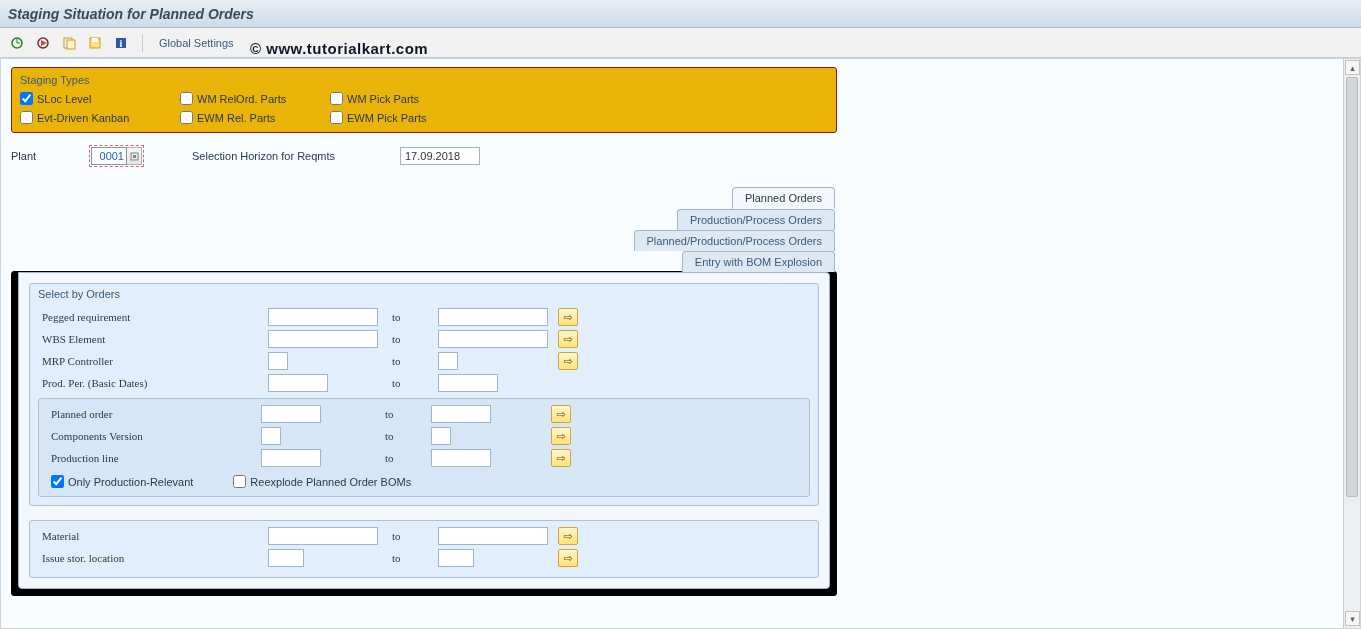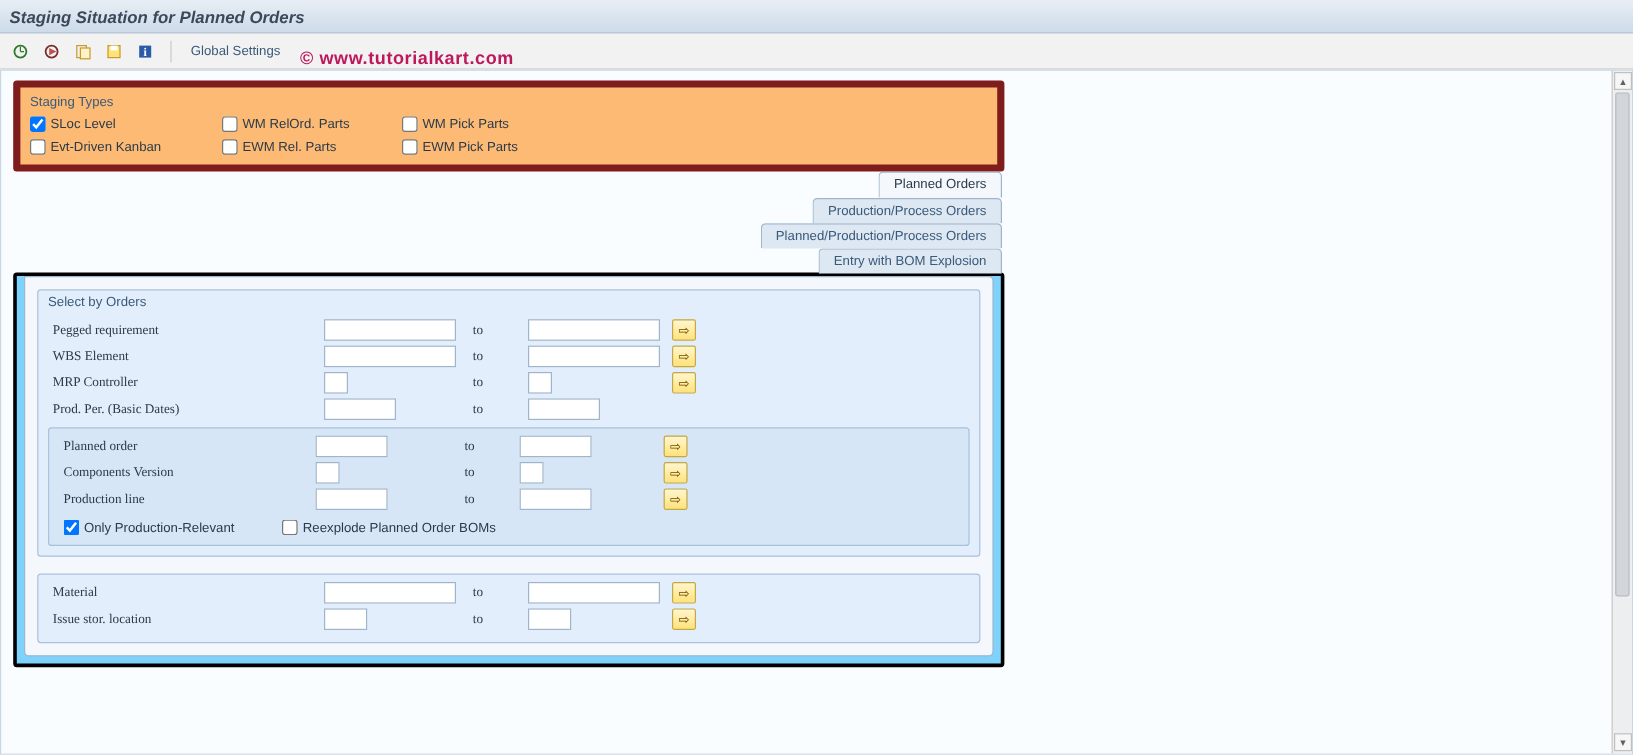--- a/index.html
+++ b/index.html
@@ -41,21 +41,21 @@
   .tb-sep {
     width: 1px; height: 18px; background: #c9c9c9; margin: 0 6px;
   }
   .tb-text {
     color: #3a5a7a; cursor: pointer; padding: 4px 6px;
   }
   .watermark {
     position: absolute;
     top: 40px; left: 250px;
     font-size: 15px;
-    color: #be185d;
+    color: #0f172a;
     font-weight: bold;
     pointer-events: none;
     letter-spacing: 0.5px;
   }
 
   .main-area {
     position: relative;
     width: 100%;
     height: calc(629px - 28px - 30px);
     background: #fafdff;
@@ -83,24 +83,25 @@
     color:#606060;
   }
   .scroll-down-btn { position: absolute; bottom: 1px; }
   .scroll-thumb {
     position:absolute;
     top: 18px; left:2px; width:12px; height: 420px;
     background: #d2d6da; border:1px solid #b4bac0; border-radius:2px;
   }
 
   .groupbox {
-    border: 6px solid #7f1d1d;
-    background: #fdba74;
+    border: 1px solid #7f1d1d;
+    background: #eab308;
     border-radius: 3px;
     padding: 6px 8px 8px 8px;
+    margin-bottom: 12px;
     position: relative;
   }
   .groupbox .gb-title {
     color: #3a5a7a;
     margin-bottom: 6px;
     font-size: 11px;
   }
   .staging-grid {
     display: grid;
     grid-template-columns: 160px 150px 160px;
@@ -142,23 +143,23 @@
   .date-input {
     width: 80px; height: 18px;
     border: 1px solid #9fb5cc;
     background: #fff;
     padding: 0 4px;
     font-size:11px;
     color:#333;
   }
 
   .tabstrip {
-    border: 3px solid #000000;
+    border: 1px solid #000000;
     border-radius: 3px;
-    background: #7dd3fc;
+    background: #000000;
     padding: 0;
   }
   .tab-row {
     display: flex;
     align-items: flex-end;
     margin-left: 6px;
     margin-top: -1px;
     position: relative;
     top: 1px;
     flex-direction: column;
@@ -313,20 +314,34 @@
           <input type="checkbox" style="">
           <span>EWM Rel. Parts</span>
         </label>
         <label class="chk">
           <input type="checkbox" style="">
           <span>EWM Pick Parts</span>
         </label>
       </div>
     </div>
 
+    <div class="row-plant">
+      <span class="lbl" style="width:70px">Plant</span>
+      <span class="plant-wrap">
+        <input class="plant-input" value="0001" style="">
+        <span class="f4-btn">
+          <svg width="9" height="9">
+              <rect x="1" y="1" width="7" height="7" fill="none" stroke="#808080"></rect>
+              <rect x="3" y="3" width="3" height="3" fill="#808080"></rect>
+            </svg>
+        </span>
+      </span>
+      <span class="lbl" style="margin-left:40px; width:200px">Selection Horizon for Reqmts</span>
+      <input class="date-input" value="17.09.2018" style="">
+    </div>
 
     <div>
       <div class="tab-row">
         <div class="tab active">Planned Orders</div>
         <div class="tab">Production/Process Orders</div>
         <div class="tab">Planned/Production/Process Orders</div>
         <div class="tab">Entry with BOM Explosion</div>
       </div>
       <div class="tabstrip">
         <div class="tab-page">

